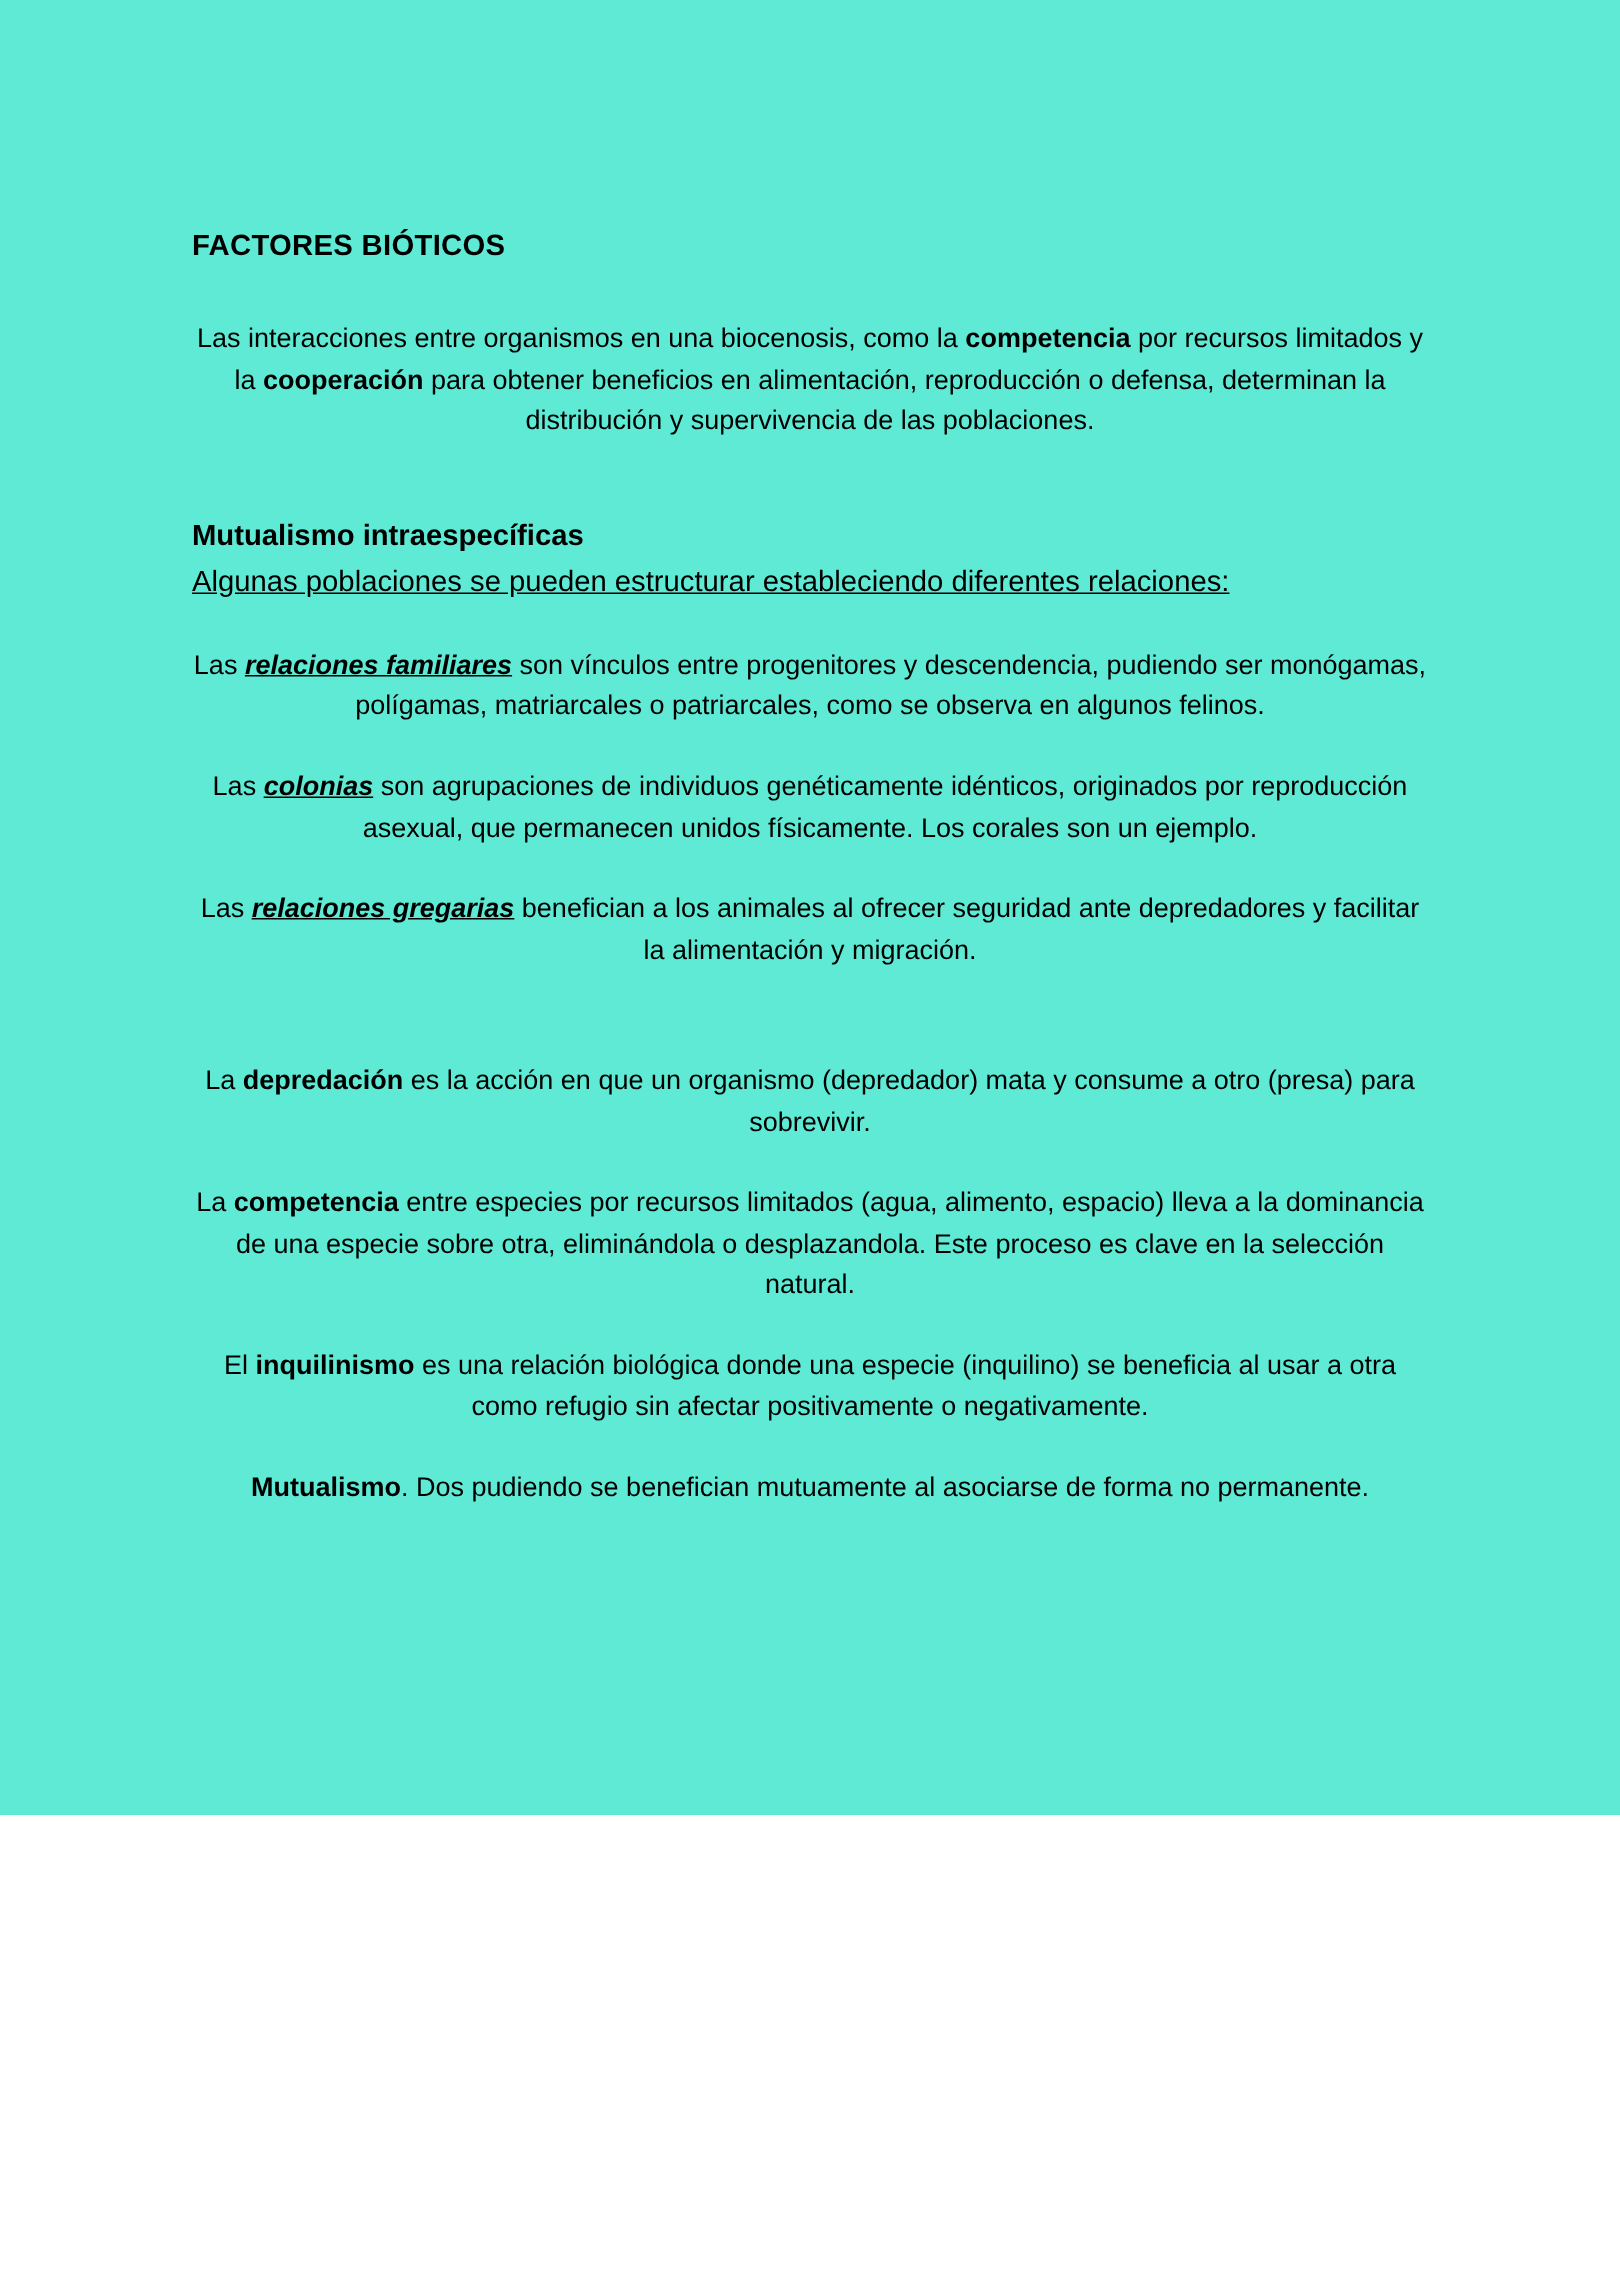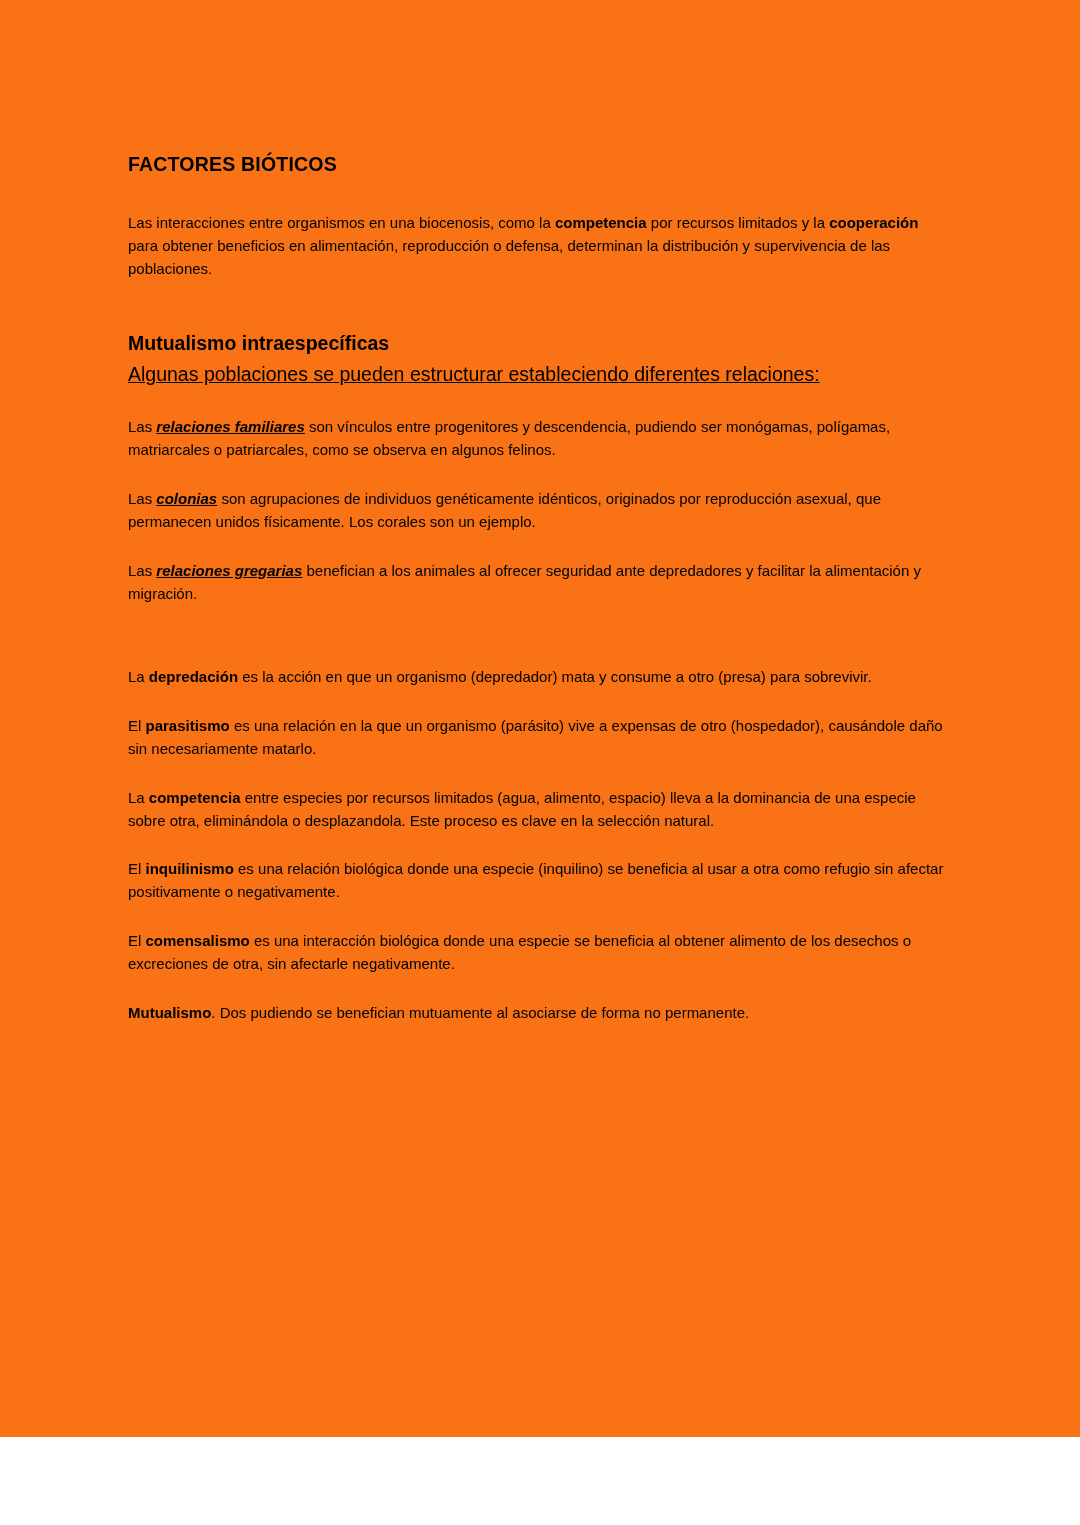--- a/index.html
+++ b/index.html
@@ -6,22 +6,22 @@
     margin: 0;
     padding: 0;
     background: #ffffff;
   }
   body {
     font-family: "Liberation Sans", sans-serif;
     color: #000000;
   }
   .page {
     width: 1080px;
-    height: 1437px;
-    background: #f97316;
+    height: 1210px;
+    background: #5eead4;
     position: relative;
     box-sizing: border-box;
     padding: 150px 128px 0 128px;
     overflow: hidden;
   }
   .doc-body {
     width: 824px;
   }
   h1.doc-title {
     font-size: 19.5px;
@@ -30,24 +30,24 @@
     letter-spacing: 0.2px;
     line-height: 1.45;
   }
   h2.section-heading {
     font-size: 19.5px;
     font-weight: bold;
     margin: 0 0 2px 0;
     line-height: 1.5;
   }
   p.para {
-    font-size: 15px;
+    font-size: 18px;
     line-height: 1.53;
     margin: 0 0 26px 0;
-    text-align: left;
+    text-align: center;
   }
   p.sub-lead {
     font-size: 19.5px;
     line-height: 1.53;
     margin: 0 0 26px 0;
     text-decoration: underline;
   }
   .spacer-lg {
     height: 22px;
   }
@@ -93,34 +93,28 @@
     </p>
 
 
     <div class="spacer-xl"></div>
 
 
     <p class="para">
       <span>La </span><b>depredación</b><span> es la acción en que un organismo (depredador) mata y consume a otro (presa) para sobrevivir.</span>
     </p>
 
-    <p class="para">
-      <span>El </span><b>parasitismo</b><span> es una relación en la que un organismo (parásito) vive a expensas de otro (hospedador), causándole daño sin necesariamente matarlo.</span>
-    </p>
 
     <p class="para">
       <span>La </span><b>competencia</b><span> entre especies por recursos limitados (agua, alimento, espacio) lleva a la dominancia de una especie sobre otra, eliminándola o desplazandola.  Este proceso es clave en la selección natural.</span>
     </p>
 
     <p class="para">
       <span>El </span><b>inquilinismo</b><span> es una relación biológica donde una especie (inquilino) se beneficia al usar a otra como refugio sin afectar positivamente o negativamente.</span>
     </p>
 
-    <p class="para">
-      <span>El </span><b>comensalismo</b><span> es una interacción biológica donde una especie se beneficia al obtener alimento de los desechos o excreciones de otra, sin afectarle negativamente.</span>
-    </p>
 
     <p class="para">
       <span></span><b>Mutualismo</b><span>. Dos pudiendo se benefician mutuamente al asociarse de forma no permanente.</span>
     </p>
 
   </div>
 </div>
 
 </body></html>

